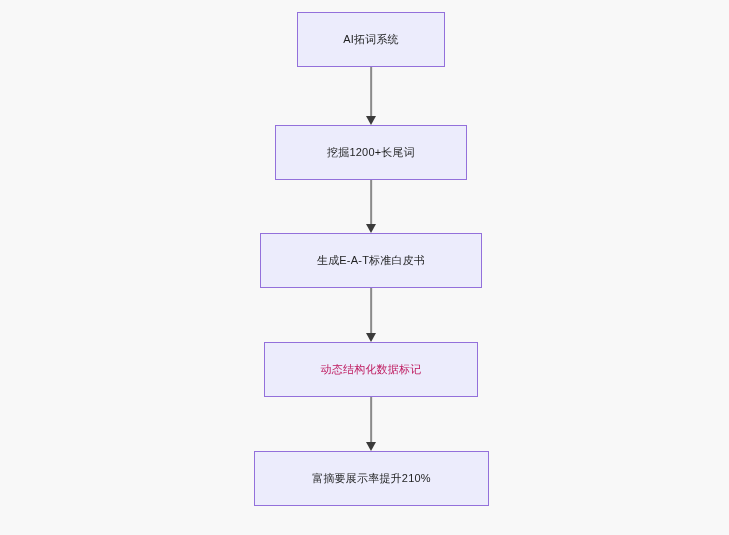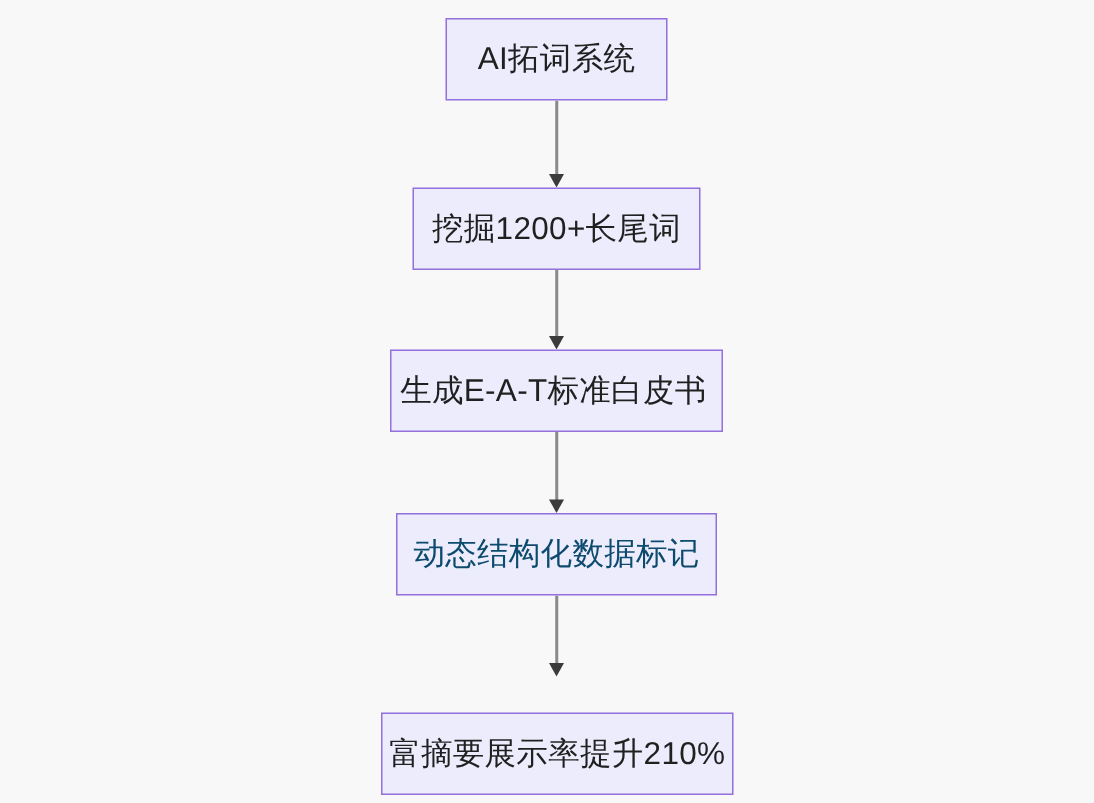--- a/index.html
+++ b/index.html
@@ -20,21 +20,21 @@
   }
   .node {
     position: absolute;
     box-sizing: border-box;
     background: #ececfc;
     border: 1.6px solid #9370db;
     display: flex;
     align-items: center;
     justify-content: center;
     color: #1f2020;
-    font-size: 21px;
+    font-size: 11px;
     line-height: 1.2;
     letter-spacing: 0.2px;
     white-space: nowrap;
   }
   .node-label {
     display: block;
     padding: 0 10px;
   }
   .edge {
     position: absolute;
@@ -80,23 +80,23 @@
     <div class="edge-line" style="height: 47px; background: rgb(138, 138, 138);"></div>
     <div class="edge-head" style="border-top-color: rgb(59, 59, 59);"></div>
   </div>
 
   <div class="node" style="left: 297px; top: 12px; width: 148px; height: 55px; background: rgb(236, 236, 252); border-color: rgb(147, 112, 219); color: rgb(31, 32, 32);">
     <span class="node-label">AI拓词系统</span>
   </div>
   <div class="node" style="left: 275px; top: 125px; width: 192px; height: 55px; background: rgb(236, 236, 252); border-color: rgb(147, 112, 219); color: rgb(31, 32, 32); text-align: center;">
     <span class="node-label">挖掘1200+长尾词</span>
   </div>
-  <div class="node" style="left: 260px; top: 233px; width: 222px; height: 55px; background: rgb(236, 236, 252); border-color: rgb(147, 112, 219); color: rgb(31, 32, 32); justify-content: flex-end;">
+  <div class="node" style="left: 260px; top: 233px; width: 222px; height: 55px; background: rgb(236, 236, 252); border-color: rgb(147, 112, 219); color: rgb(31, 32, 32);">
     <span class="node-label">生成E-A-T标准白皮书</span>
   </div>
-  <div class="node" style="left: 264px; top: 342px; width: 214px; height: 55px; background: rgb(236, 236, 252); border-color: rgb(147, 112, 219); color: #0c4a6e;">
+  <div class="node" style="left: 264px; top: 342px; width: 214px; height: 55px; background: rgb(236, 236, 252); border-color: rgb(147, 112, 219); color: #be185d;">
     <span class="node-label">动态结构化数据标记</span>
   </div>
-  <div class="node" style="left: 254px; top: 451px; width: 235px; height: 55px; background: rgb(236, 236, 252); border-color: rgb(147, 112, 219); color: rgb(31, 32, 32); margin-top: 24px;">
+  <div class="node" style="left: 254px; top: 451px; width: 235px; height: 55px; background: rgb(236, 236, 252); border-color: rgb(147, 112, 219); color: rgb(31, 32, 32);">
     <span class="node-label">富摘要展示率提升210%</span>
   </div>
 
 </div>
 
 </body></html>

